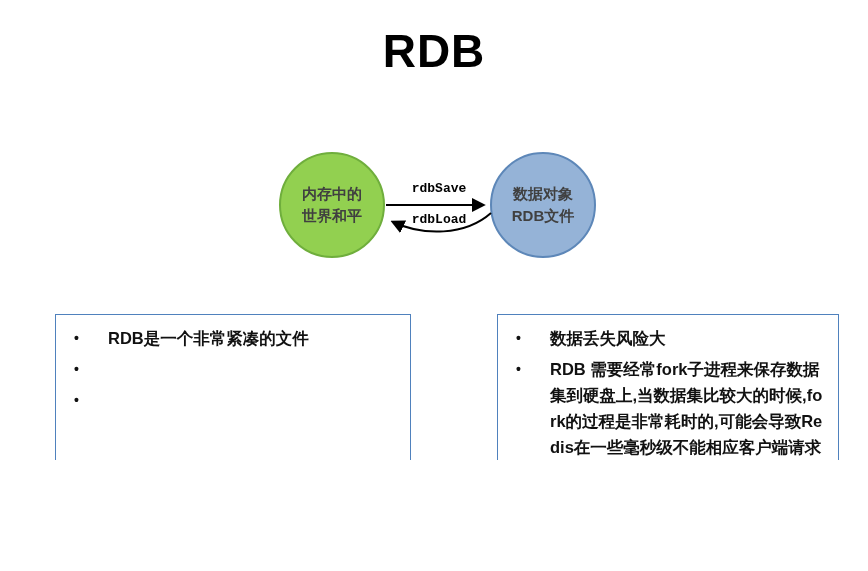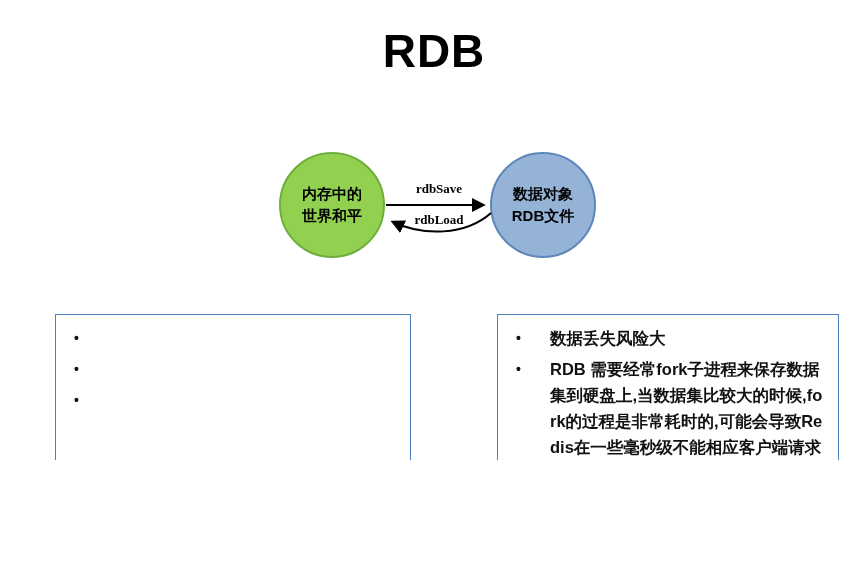--- a/index.html
+++ b/index.html
@@ -30,21 +30,21 @@
     position: absolute;
     width: 106px;
     height: 106px;
     border-radius: 50%;
     display: flex;
     flex-direction: column;
     align-items: center;
     justify-content: center;
     font-size: 15px;
     font-weight: bold;
-    color: #000000;
+    color: #404040;
     line-height: 1.45;
     text-align: center;
   }
   .node-memory {
     left: 279px;
     top: 152px;
     background: #92d050;
     border: 2px solid #6fae3c;
   }
   .node-disk {
@@ -60,21 +60,21 @@
     top: 168px;
     width: 112px;
     height: 90px;
   }
 
   .arrow-label {
     position: absolute;
     left: 383px;
     width: 112px;
     text-align: center;
-    font-family: Liberation Serif, serif;
+    font-family: Liberation Mono, monospace;
     font-size: 13px;
     font-weight: bold;
     color: #000000;
   }
   .label-save { top: 181px; }
   .label-load { top: 212px; }
 
   .text-box {
     position: absolute;
     border: 1px solid #4f81bd;
@@ -152,20 +152,21 @@
     <path d="M 108 45 C 82 68, 40 68, 10 54" stroke="#000000" stroke-width="2" fill="none" marker-end="url(#arrowhead)"></path>
   </svg>
 
   <div class="arrow-label label-save">rdbSave</div>
   <div class="arrow-label label-load">rdbLoad</div>
 
   <div class="text-box box-pros">
     <ul class="bullets">
       <li>
         <span class="dot">•</span>
+        <span>RDB是一个非常紧凑的文件</span>
       </li>
       <li>
         <span class="dot">•</span>
       </li>
       <li>
         <span class="dot">•</span>
       </li>
     </ul>
   </div>
 

